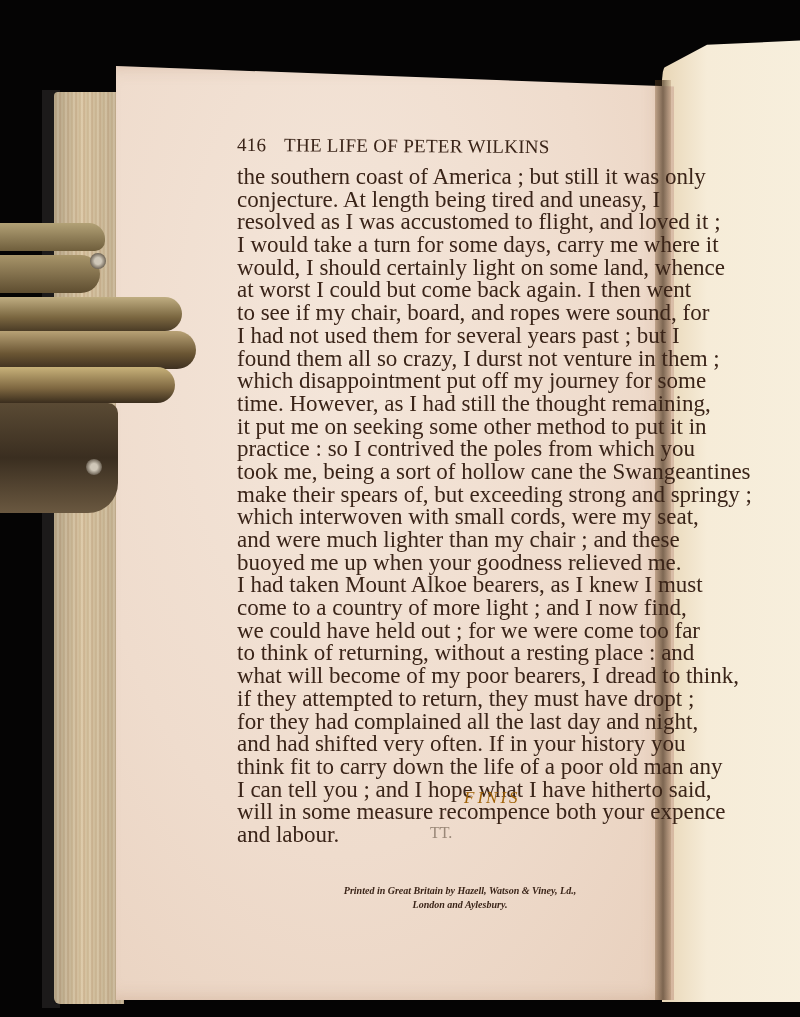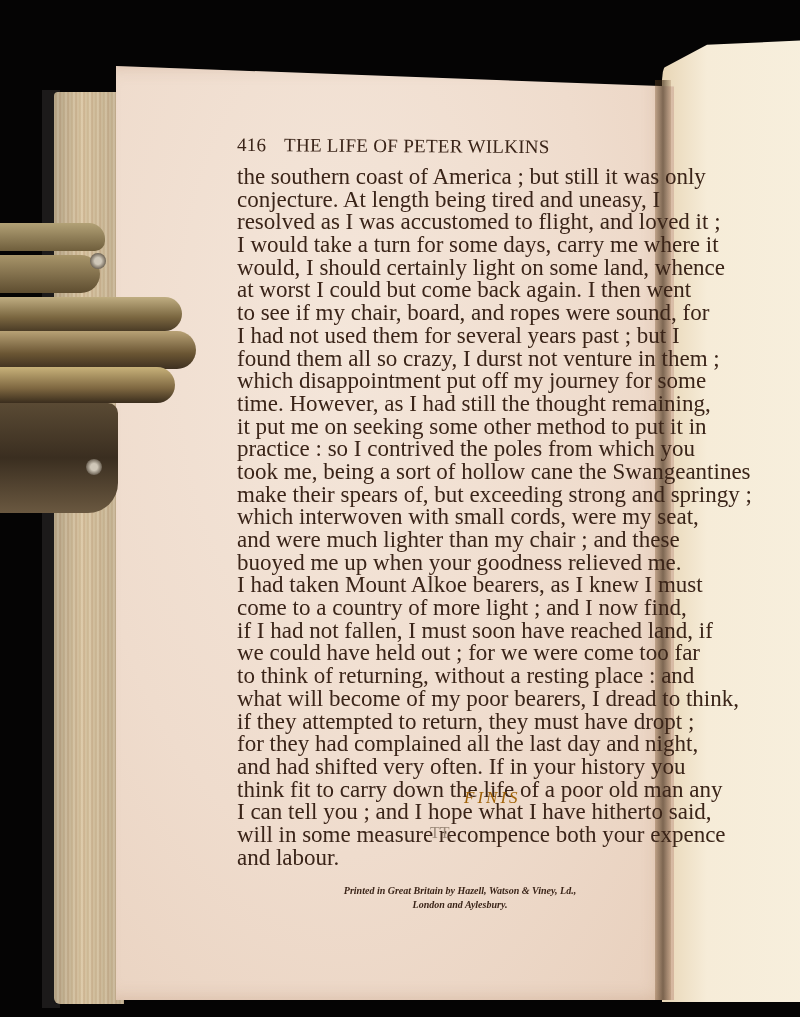--- a/index.html
+++ b/index.html
@@ -69,21 +69,20 @@
         <div class="line">time.  However, as I had still the thought remaining,</div>
         <div class="line">it put me on seeking some other method to put it in</div>
         <div class="line">practice :  so I contrived the poles from which you</div>
         <div class="line">took me, being a sort of hollow cane the Swangeantines</div>
         <div class="line">make their spears of, but exceeding strong and springy ;</div>
         <div class="line">which interwoven with small cords, were my seat,</div>
         <div class="line">and were much lighter than my chair ;  and these</div>
         <div class="line">buoyed me up when your goodness relieved me.</div>
         <div class="line">I had taken Mount Alkoe bearers, as I knew I must</div>
         <div class="line">come to a country of more light ;  and I now find,</div>
-        <div class="line">if I had not fallen, I must soon have reached land, if</div>
         <div class="line">we could have held out ;  for we were come too far</div>
         <div class="line">to think of returning, without a resting place :  and</div>
         <div class="line">what will become of my poor bearers, I dread to think,</div>
         <div class="line">if they attempted to return, they must have dropt ;</div>
         <div class="line">for they had complained all the last day and night,</div>
         <div class="line">and had shifted very often.  If in your history you</div>
         <div class="line">think fit to carry down the life of a poor old man any</div>
         <div class="line">I can tell you ;  and I hope what I have hitherto said,</div>
         <div class="line">will in some measure recompence both your expence</div>
         <div class="line last">and labour.</div>

